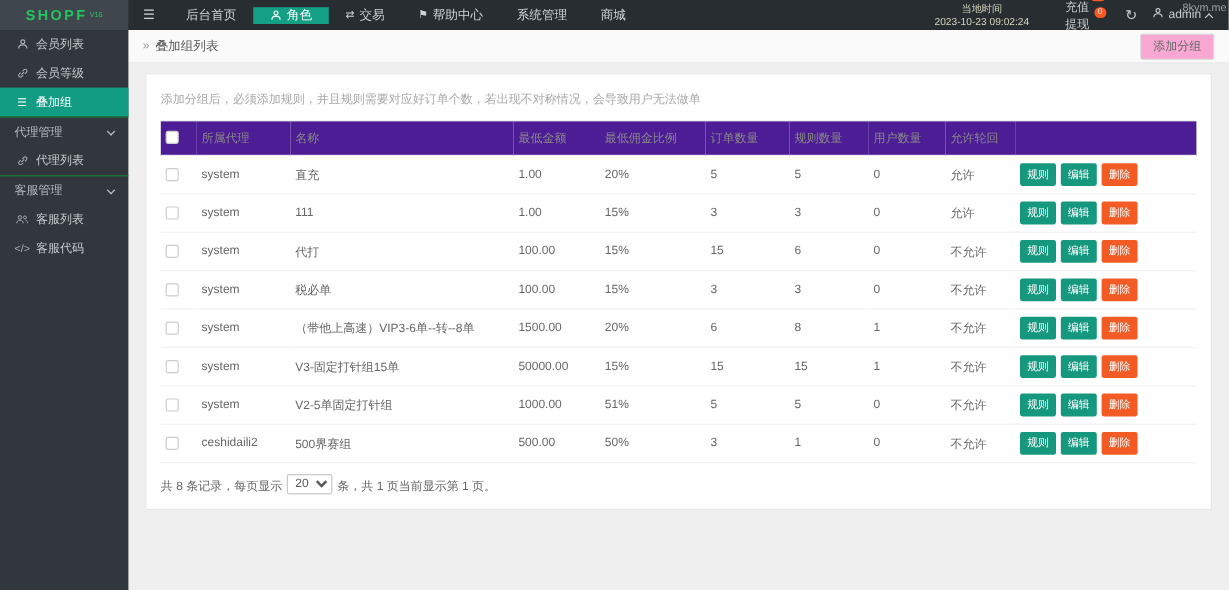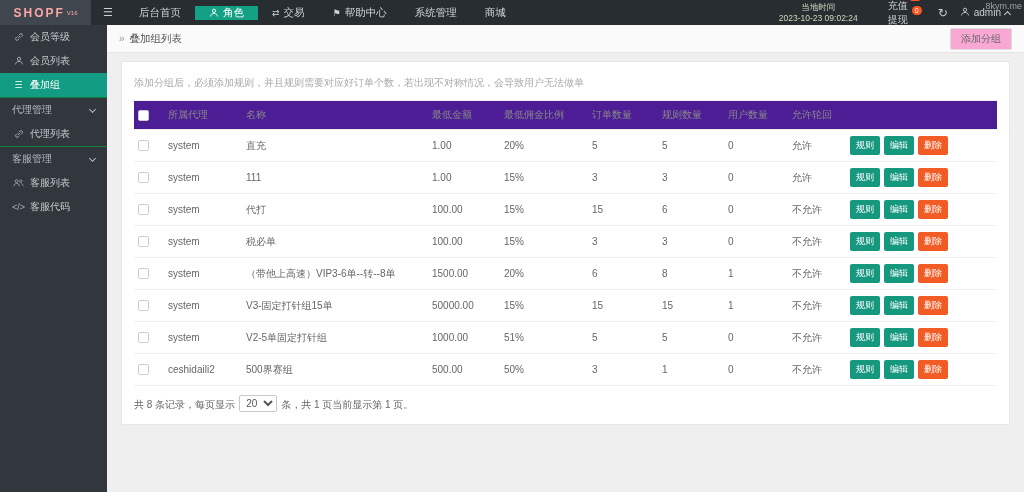--- a/index.html
+++ b/index.html
@@ -1,21 +1,21 @@
 <!DOCTYPE html>
 <html><head>
 <meta charset="utf-8">
 <style>
   * { margin:0; padding:0; box-sizing:border-box; }
   html,body { width:1024px; height:492px; overflow:hidden; }
   body { font-family:"Liberation Sans","DejaVu Sans",sans-serif; background:#efefef; position:relative; font-size:10px; }
 
   
   .topbar { position:absolute; top:0; left:0; right:0; height:25px; background:#272d31; display:flex; align-items:stretch; z-index:5; }
-  .logo { width:91px; background:#40464d; color:#fca5a5; display:flex; align-items:center; justify-content:center; font-size:12px; letter-spacing:2px; font-weight:bold; }
+  .logo { width:107px; background:#40464d; color:#22c55e; display:flex; align-items:center; justify-content:center; font-size:12px; letter-spacing:2px; font-weight:bold; }
   .logo sup { font-size:6px; letter-spacing:0; margin-left:2px; font-weight:normal; }
   .hamburger { width:34px; display:flex; align-items:center; justify-content:center; color:#cfd3d6; font-size:11px; cursor:pointer; }
   .nav { display:flex; align-items:center; }
   .nav-item { display:flex; align-items:center; gap:4px; padding:0 14px; color:#cfd3d6; font-size:10.5px; cursor:pointer; }
   .nav-item.active { background:#13a084; color:#fff; }
   .nav-item .icon { display:flex; align-items:center; font-size:9px; }
   .topbar-right { margin-left:auto; display:flex; align-items:center; padding-right:14px; }
   .time-block { text-align:center; color:#d3d6bd; font-size:8.5px; line-height:1.25; margin-right:16px; }
   .badge-item { position:relative; color:#c9cdd0; font-size:10px; margin:0 14px; cursor:pointer; }
   .badge { position:absolute; top:-7px; right:-14px; background:#ff5722; color:#fff; border-radius:8px; font-size:7px; line-height:9px; padding:0 3px; min-width:9px; text-align:center; }
@@ -114,33 +114,33 @@
       <span>admin</span>
       <span class="chev up"></span>
     </div>
   </div>
 </div>
 
 <div class="sidebar">
     <div class="side-item">
       <span class="icon">
         <svg viewBox="0 0 16 16" width="10" height="10">
-          <path d="M6.2 9.8l3.6-3.6M5.2 7.2l-2 2a2.4 2.4 0 103.4 3.4l2-2M10.8 8.8l2-2a2.4 2.4 0 10-3.4-3.4l-2 2" fill="none" stroke="currentColor" stroke-width="1.4"></path>
-        </svg>
-      </span>
-      <span>会员等级</span>
-    </div>
-    <div class="side-item">
-      <span class="icon">
-        <svg viewBox="0 0 16 16" width="10" height="10">
           <circle cx="8" cy="4.5" r="2.6" fill="none" stroke="currentColor" stroke-width="1.5"></circle>
           <path d="M2.5 13.5c0-3 2.5-4.8 5.5-4.8s5.5 1.8 5.5 4.8" fill="none" stroke="currentColor" stroke-width="1.5"></path>
         </svg>
       </span>
       <span>会员列表</span>
+    </div>
+    <div class="side-item">
+      <span class="icon">
+        <svg viewBox="0 0 16 16" width="10" height="10">
+          <path d="M6.2 9.8l3.6-3.6M5.2 7.2l-2 2a2.4 2.4 0 103.4 3.4l2-2M10.8 8.8l2-2a2.4 2.4 0 10-3.4-3.4l-2 2" fill="none" stroke="currentColor" stroke-width="1.4"></path>
+        </svg>
+      </span>
+      <span>会员等级</span>
     </div>
     <div class="side-item active">
       <span class="icon">☰</span>
       <span>叠加组</span>
     </div>
     <div class="side-section-title">
       <span>代理管理</span>
       <span class="chev"></span>
     </div>
     <div class="side-item">

